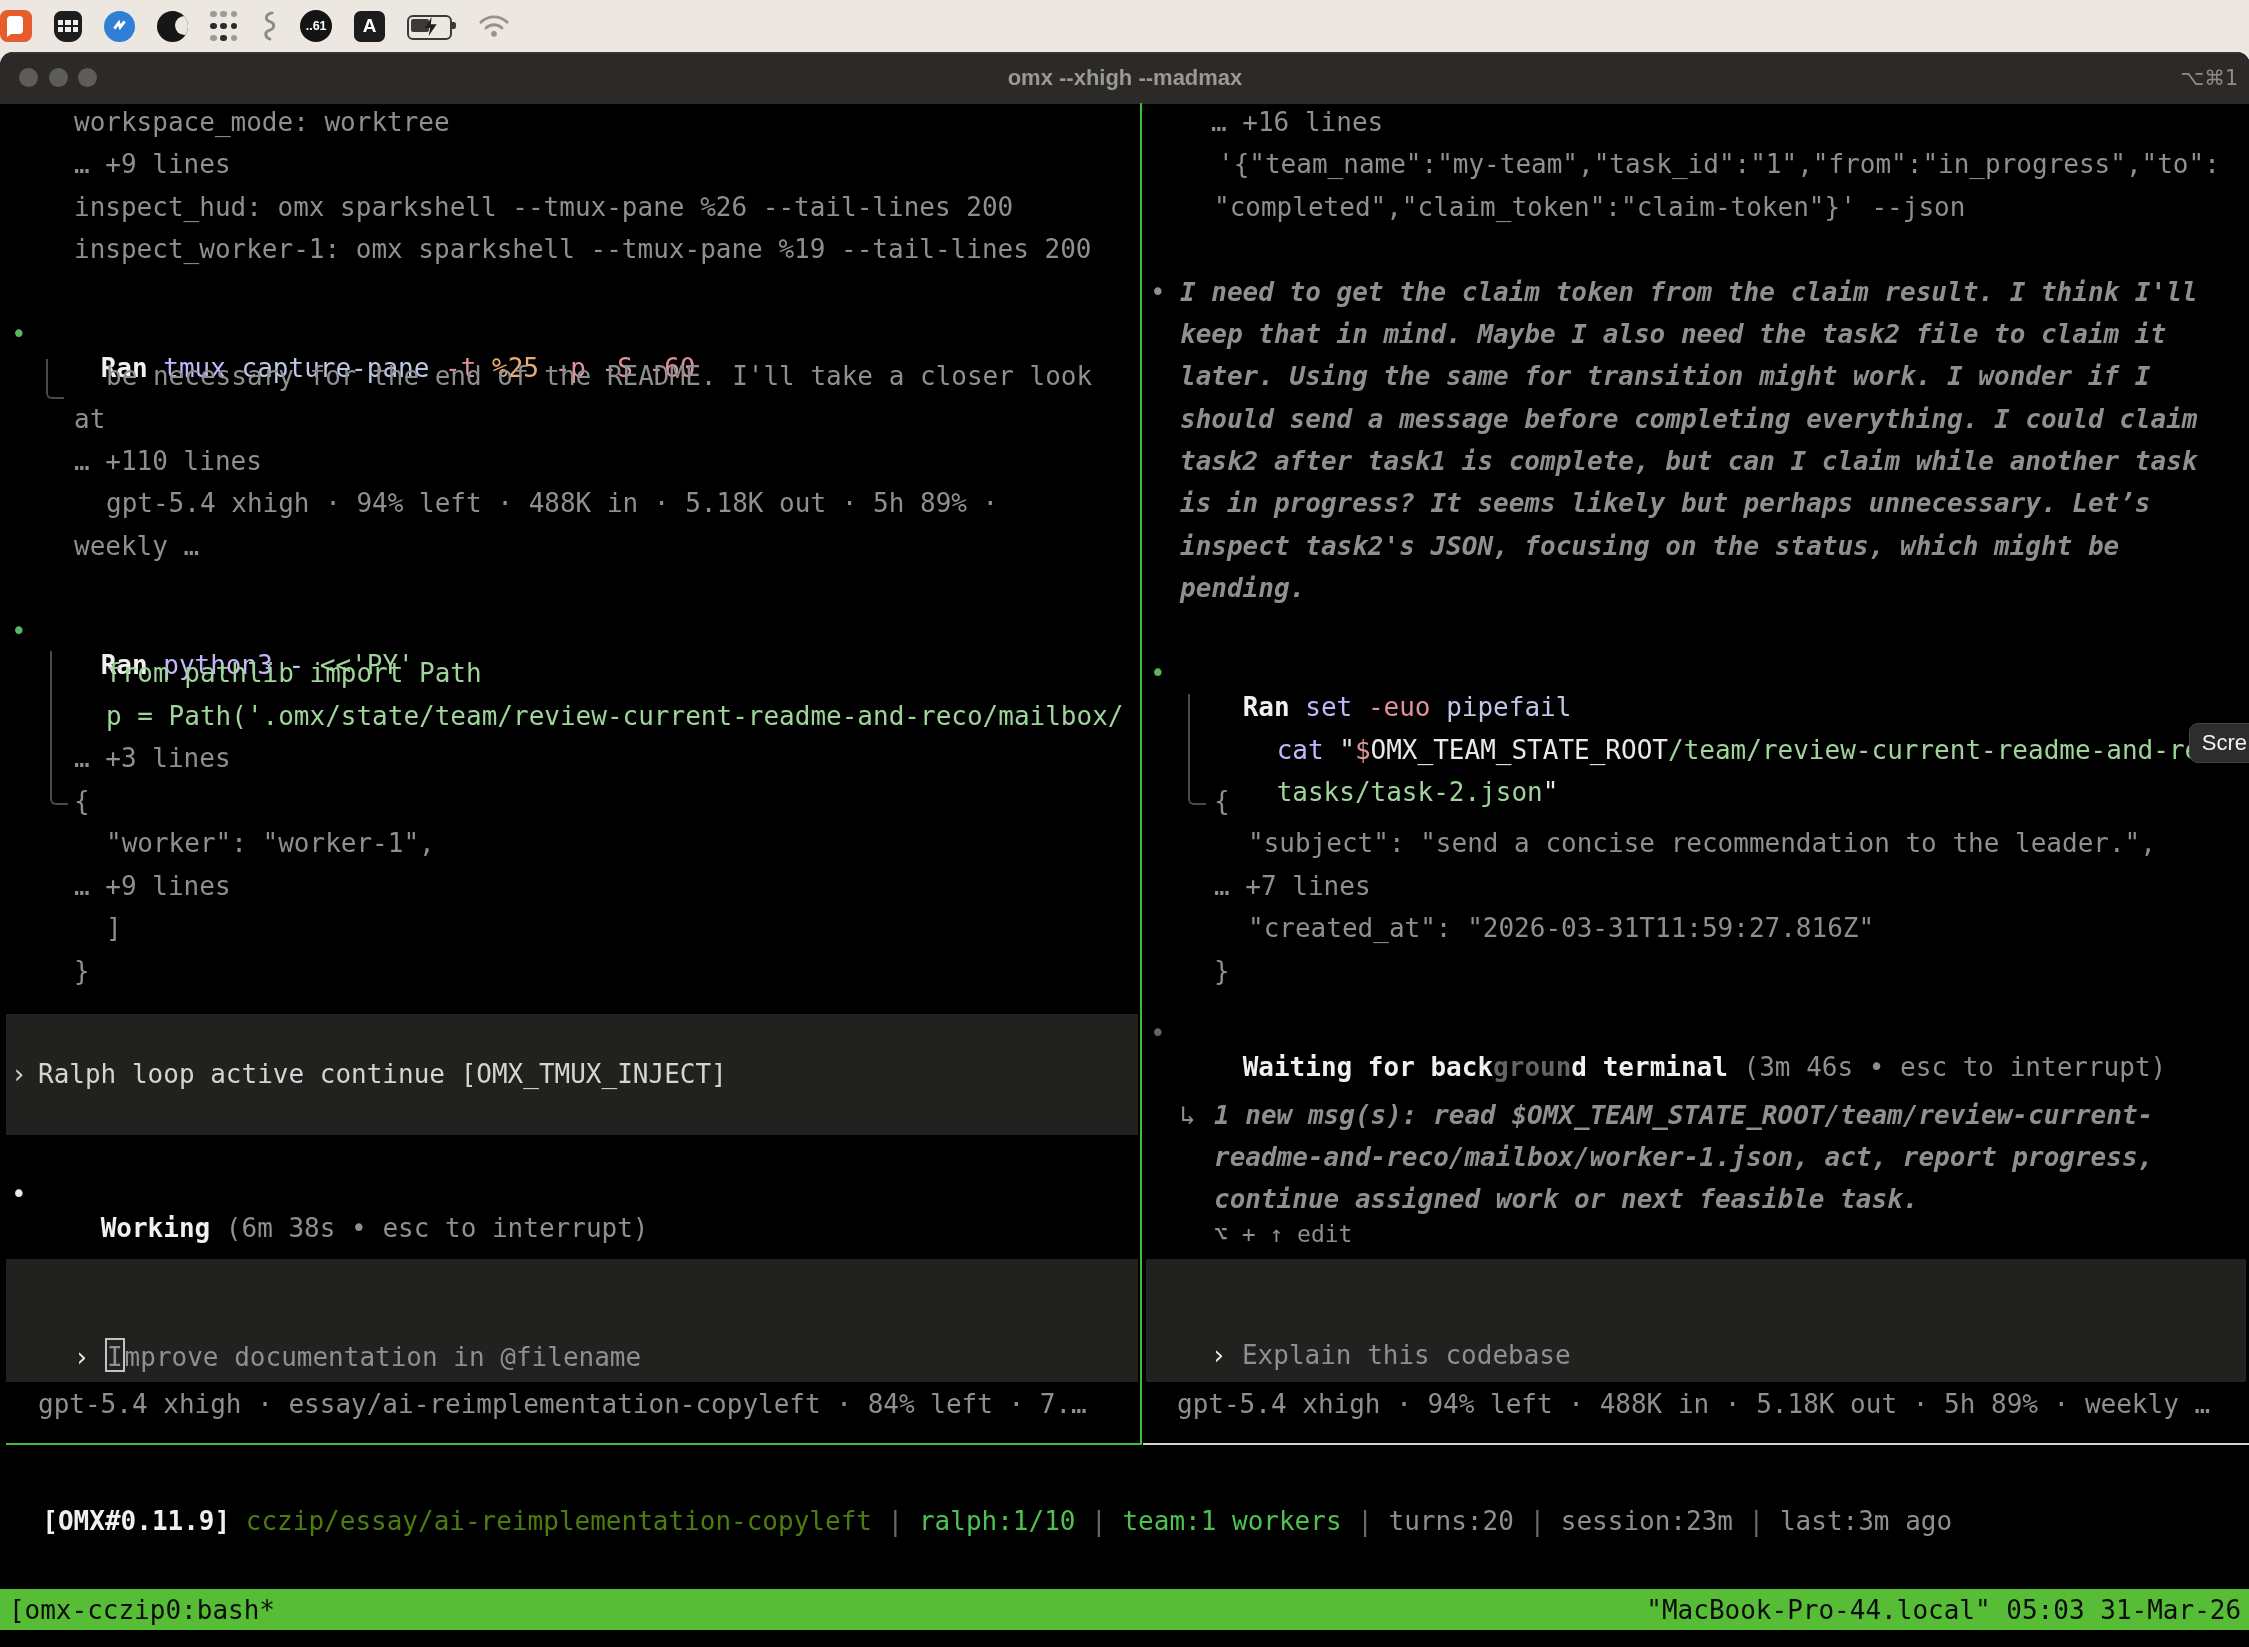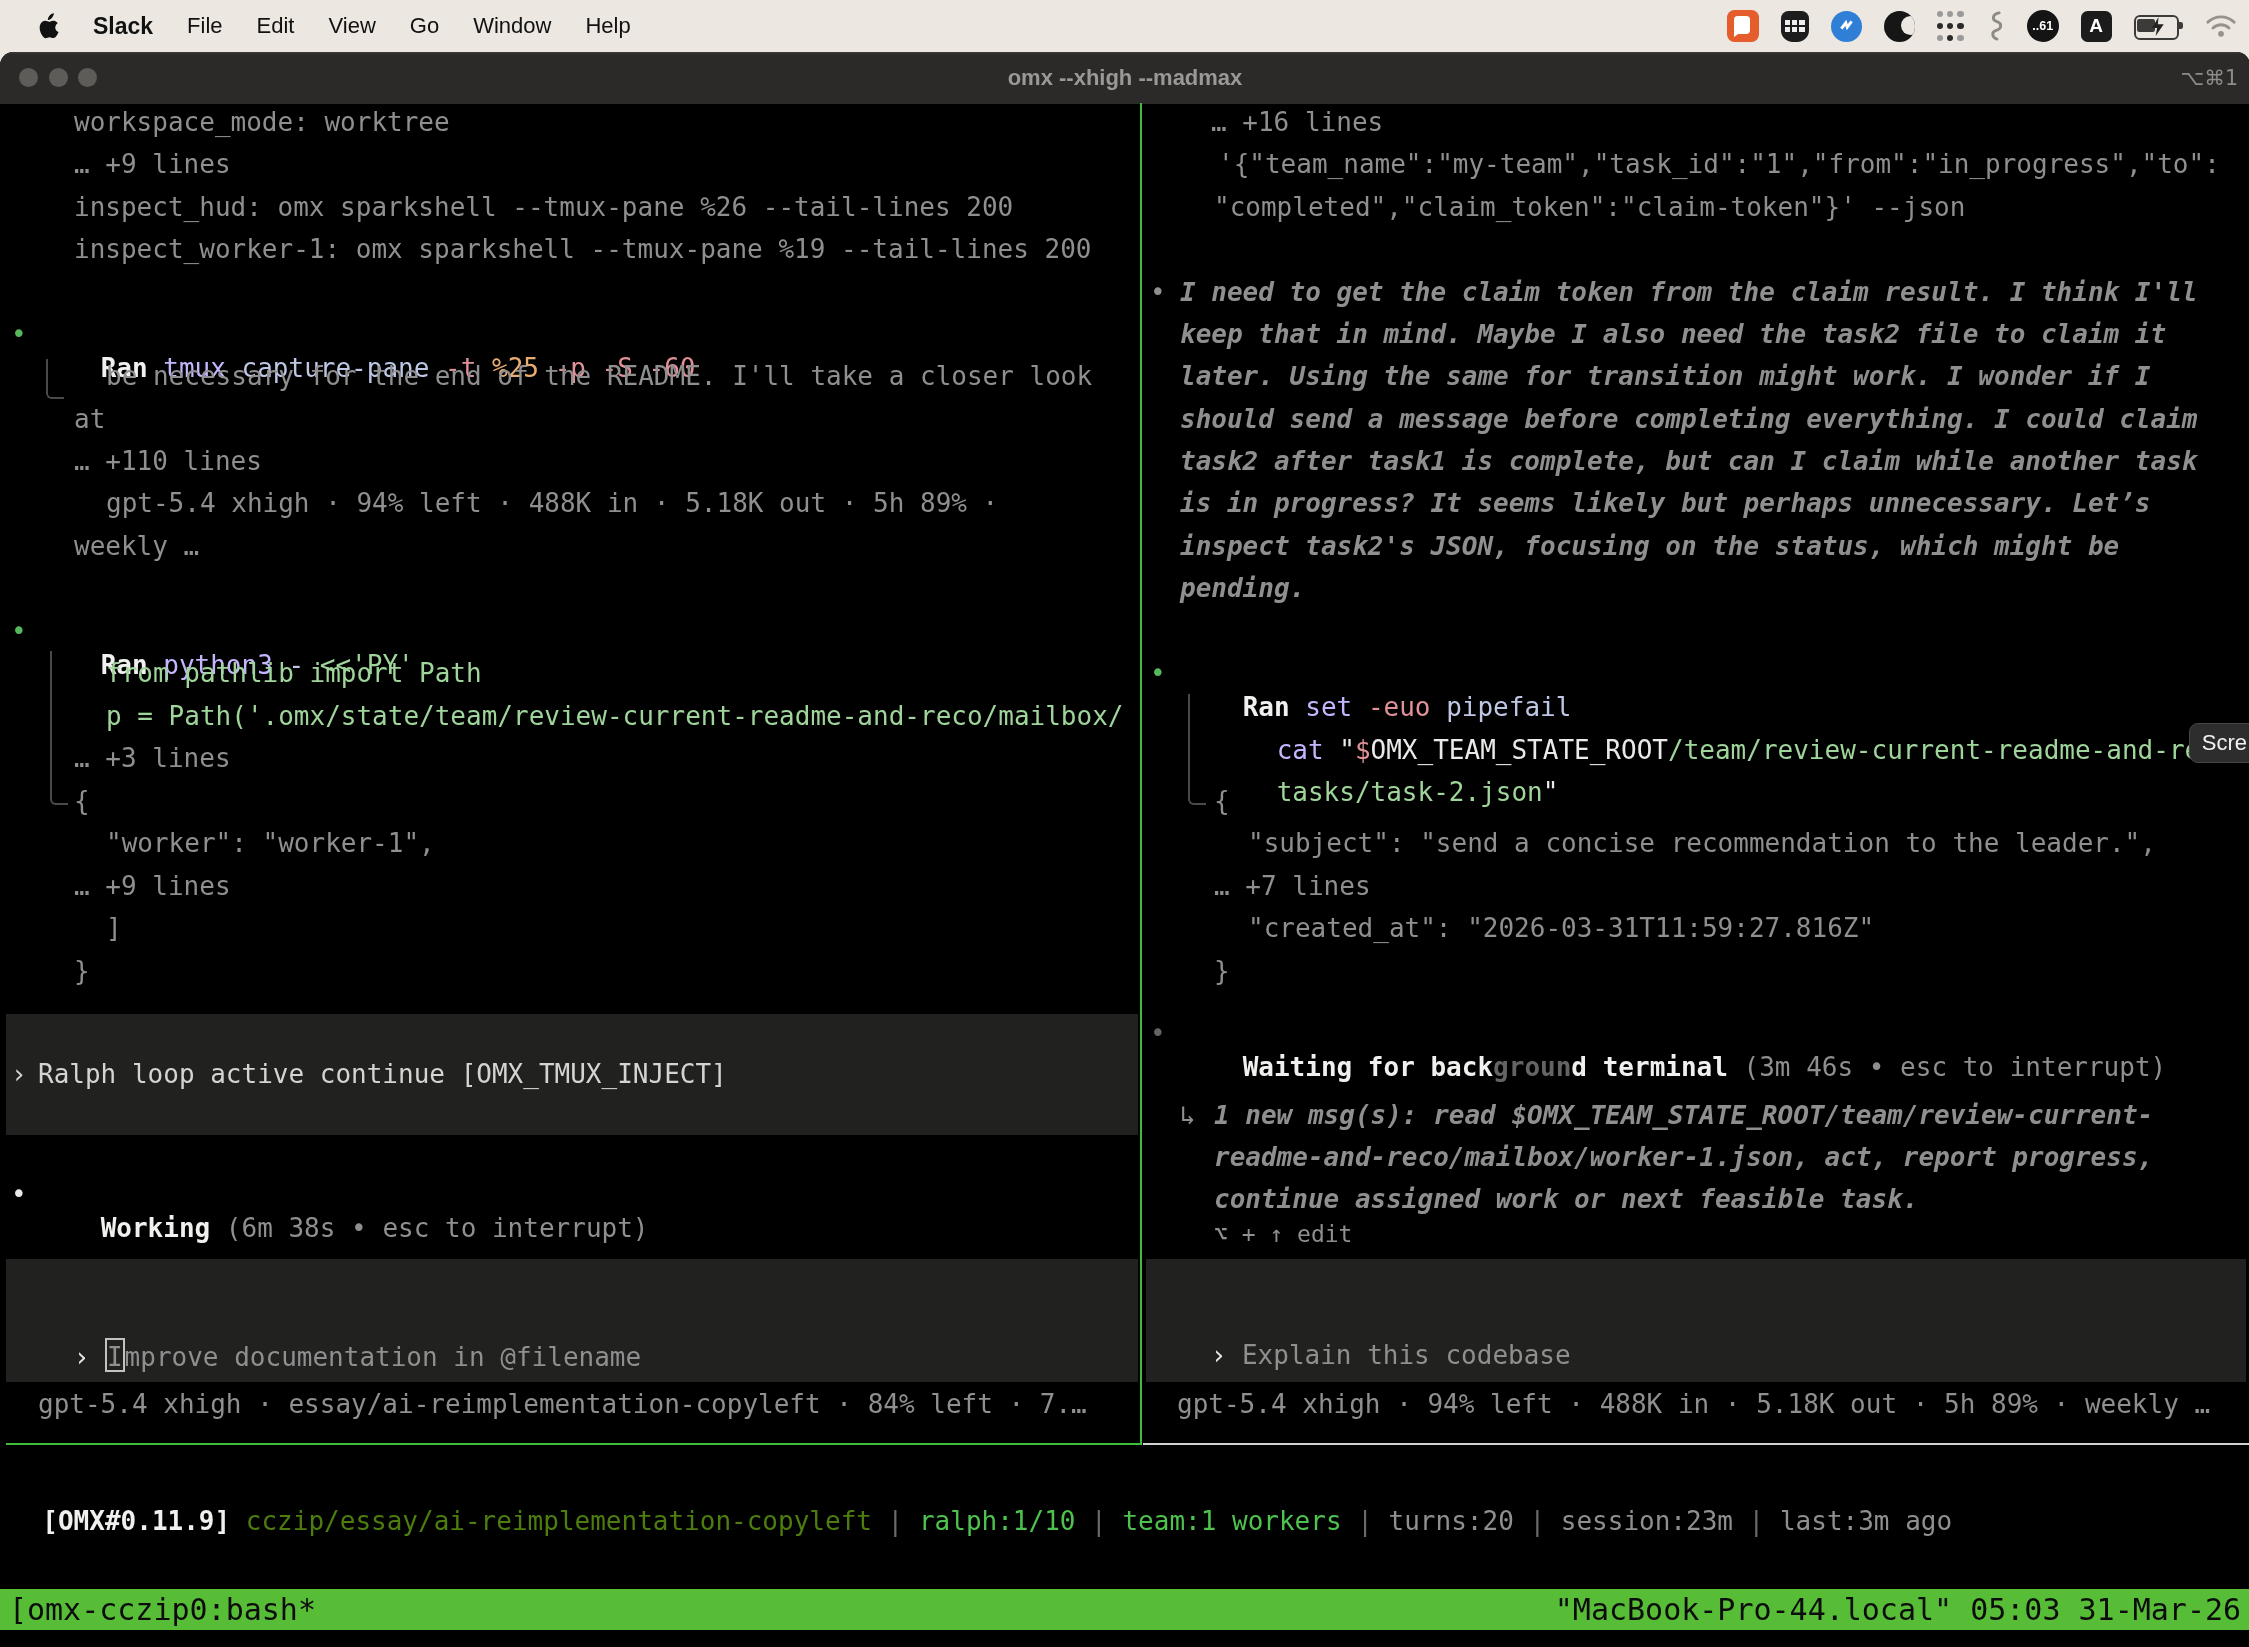--- a/index.html
+++ b/index.html
@@ -22,45 +22,30 @@
   .i{font-style:italic;font-weight:bold;}
   .g{color:#8f8f8f;} .gd{color:#646464;} .w{color:#e9e9e7;} .wb{color:#f0f0ee;font-weight:bold;}
   .grn{color:#9fd49a;} .blu{color:#c4b5fd;} .lav{color:#bdc7e4;} .sal{color:#e09298;} .org{color:#e8ab72;}
   .bull{color:#56b85c;} .cy{color:#4d7c0f;} .sg{color:#4ec24e;} .sep{color:#6a6a6a;} .lt{color:#d4d4d2;}
   .band{position:absolute;background:#212120;}
   .vline{position:absolute;background:#3fbe3d;}
   .hline{position:absolute;}
   .guide{position:absolute;border-left:2.2px solid #4a4a4a;border-bottom:2.2px solid #4a4a4a;border-bottom-left-radius:5.9px;}
   .cursor{display:inline-block;box-sizing:border-box;border:2.2px solid #c2c2c0;height:34px;min-width:17px;text-align:center;color:#8f8f8f;}
   
-  .tmuxbar{position:absolute;top:1589px;left:0;width:2250px;height:41px;background:#57bd37;color:#0c0c0c;font-size:30px;display:flex;align-items:center;justify-content:space-between;padding:0 8.9px;box-sizing:border-box;white-space:pre;}
+  .tmuxbar{position:absolute;top:1589px;left:0;width:2250px;height:41px;background:#57bd37;color:#0c0c0c;font-size:26px;display:flex;align-items:center;justify-content:space-between;padding:0 8.9px;box-sizing:border-box;white-space:pre;}
   
   .tooltip{position:absolute;top:723px;left:2189px;width:96px;height:40px;background:#2d2d2d;border:1.5px solid #454545;border-radius:8.9px;color:#f2f2f2;font-family:"Liberation Sans",sans-serif;font-size:22px;display:flex;align-items:center;padding-left:11.8px;box-sizing:border-box;}
   
   svg{display:block;}
 </style>
 </head>
 <body>
 
 <div class="menubar">
-  <div class="menu-left">
-    <span class="mi">
-      <svg width="22" height="26.6" viewBox="0 0 34 40" fill="#111">
-        <path d="M23.5 6.3c1.8-2.1 3-5 2.6-6.3-2.5.2-5.2 1.8-6.8 3.8-1.5 1.8-2.9 4.7-2.4 6.3 2.7.2 4.8-1.6 6.6-3.8z"></path>
-        <path d="M28.2 21.8c0-4.5 3.7-6.6 3.9-6.7-2.1-3.1-5.4-3.5-6.5-3.6-2.8-.3-5.4 1.6-6.8 1.6-1.4 0-3.6-1.6-5.9-1.5-3 0-5.8 1.8-7.3 4.4-3.1 5.4-.8 13.4 2.2 17.8 1.5 2.2 3.3 4.6 5.7 4.5 2.3-.1 3.1-1.5 5.9-1.5 2.8 0 3.5 1.5 5.9 1.4 2.4 0 4-2.2 5.5-4.3 1.7-2.5 2.4-4.9 2.5-5-.1-.1-5.1-2-5.1-7.1z"></path>
-      </svg>
-    </span>
-    <span class="app">Slack</span>
-    <span>File</span>
-    <span>Edit</span>
-    <span>View</span>
-    <span>Go</span>
-    <span>Window</span>
-    <span>Help</span>
-  </div>
   <div class="menu-right">
     <span class="mi" style="width:32px;height:32px;background:#e55d2c;border-radius:7.4px;position:relative;">
       <span style="position:absolute;left:7.4px;top:5.9px;width:16px;height:17.7px;background:#fff;border-radius:3.7px;"></span>
       <span style="position:absolute;left:7.4px;top:22px;width:0;height:0;border-left:7.4px solid #fff;border-bottom:5.9px solid transparent;"></span>
     </span>
     <span class="mi" style="width:28px;height:31px;background:#1d1d1d;border-radius:7.4px 7.4px 11.8px 11.8px;display:grid;grid-template-columns:repeat(3,5.2px);grid-gap:2.2px;align-content:center;justify-content:center;">
       <span style="width:5.2px;height:5.2px;background:#eee;"></span>
         <span style="width:5.2px;height:5.2px;background:#eee;"></span>
         <span style="width:5.2px;height:5.2px;background:#eee;"></span>
       <span style="width:5.2px;height:5.2px;background:#eee;"></span>

